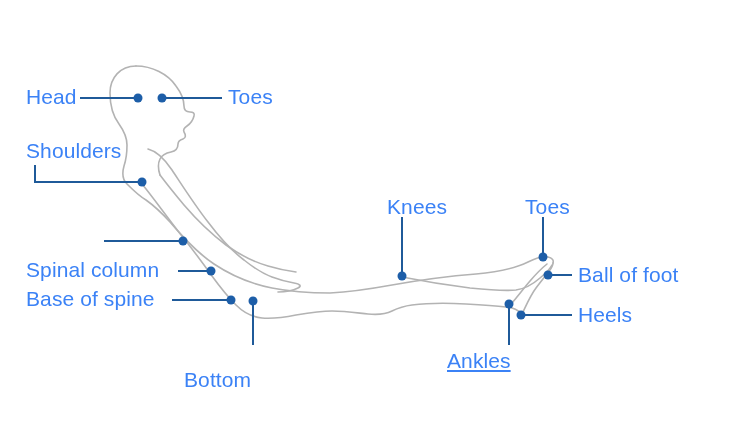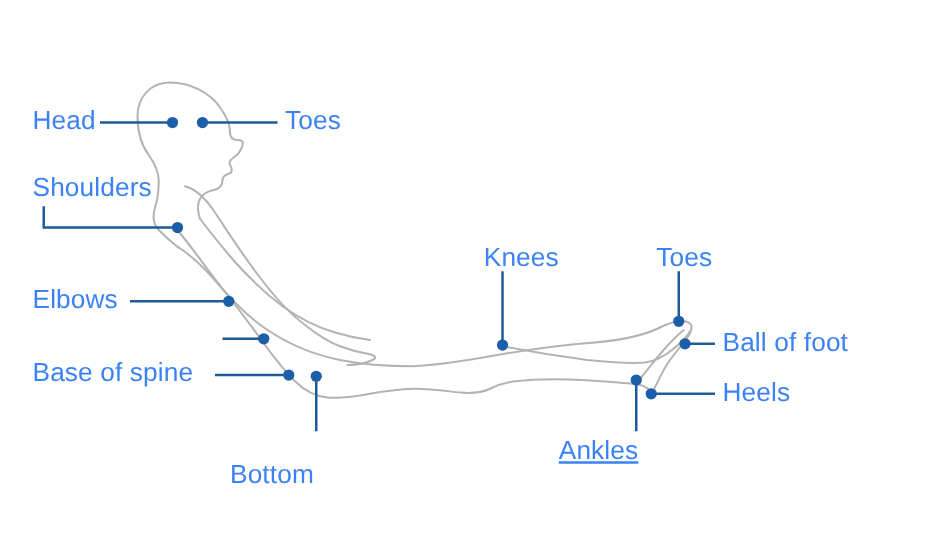--- a/index.html
+++ b/index.html
@@ -162,21 +162,21 @@
       <circle class="marker-dot" cx="543" cy="257" r="4.5"></circle>
       <circle class="marker-dot" cx="548" cy="275" r="4.5"></circle>
       <circle class="marker-dot" cx="521" cy="315" r="4.5"></circle>
       <circle class="marker-dot" cx="509" cy="304" r="4.5"></circle>
     </g>
   </svg>
 
   <div class="label-text label-left" style="left:26px;  top:86px;">Head</div>
   <div class="label-text label-right" style="left:228px; top:86px;">Toes</div>
   <div class="label-text label-left" style="left:26px;  top:140px;">Shoulders</div>
-  <div class="label-text label-left" style="left:26px;  top:229px;">Elbows</div>
+  <div class="label-text label-left" style="left:26px;  top:259px;">Spinal column</div>
   <div class="label-text label-left" style="left:26px;  top:288px;">Base of spine</div>
   <div class="label-text" style="left:184px; top:350px;margin-top:19px;">Bottom</div>
   <div class="label-text" style="left:387px; top:196px;">Knees</div>
   <div class="label-text" style="left:525px; top:196px;">Toes</div>
   <div class="label-text label-right" style="left:578px; top:264px;">Ball of foot</div>
   <div class="label-text label-right" style="left:578px; top:304px;">Heels</div>
   <div class="label-text" style="left:447px; top:350px;text-decoration:underline;">Ankles</div>
 
 </div>
 

